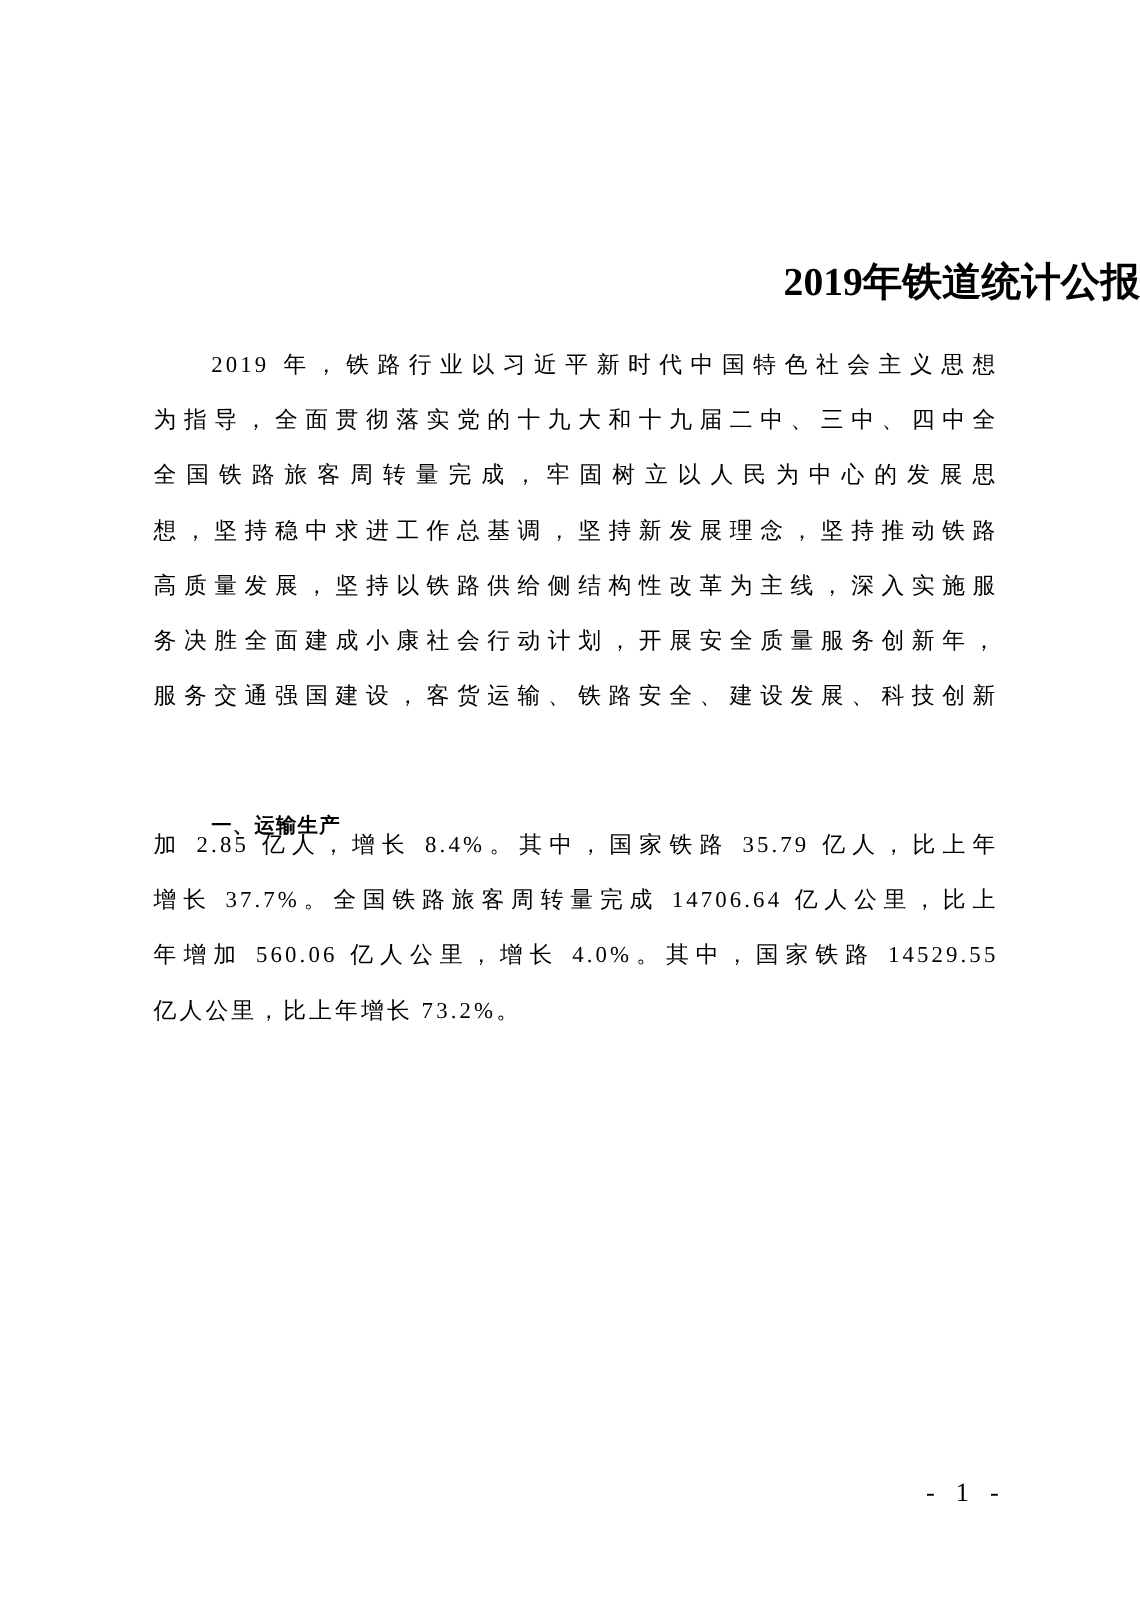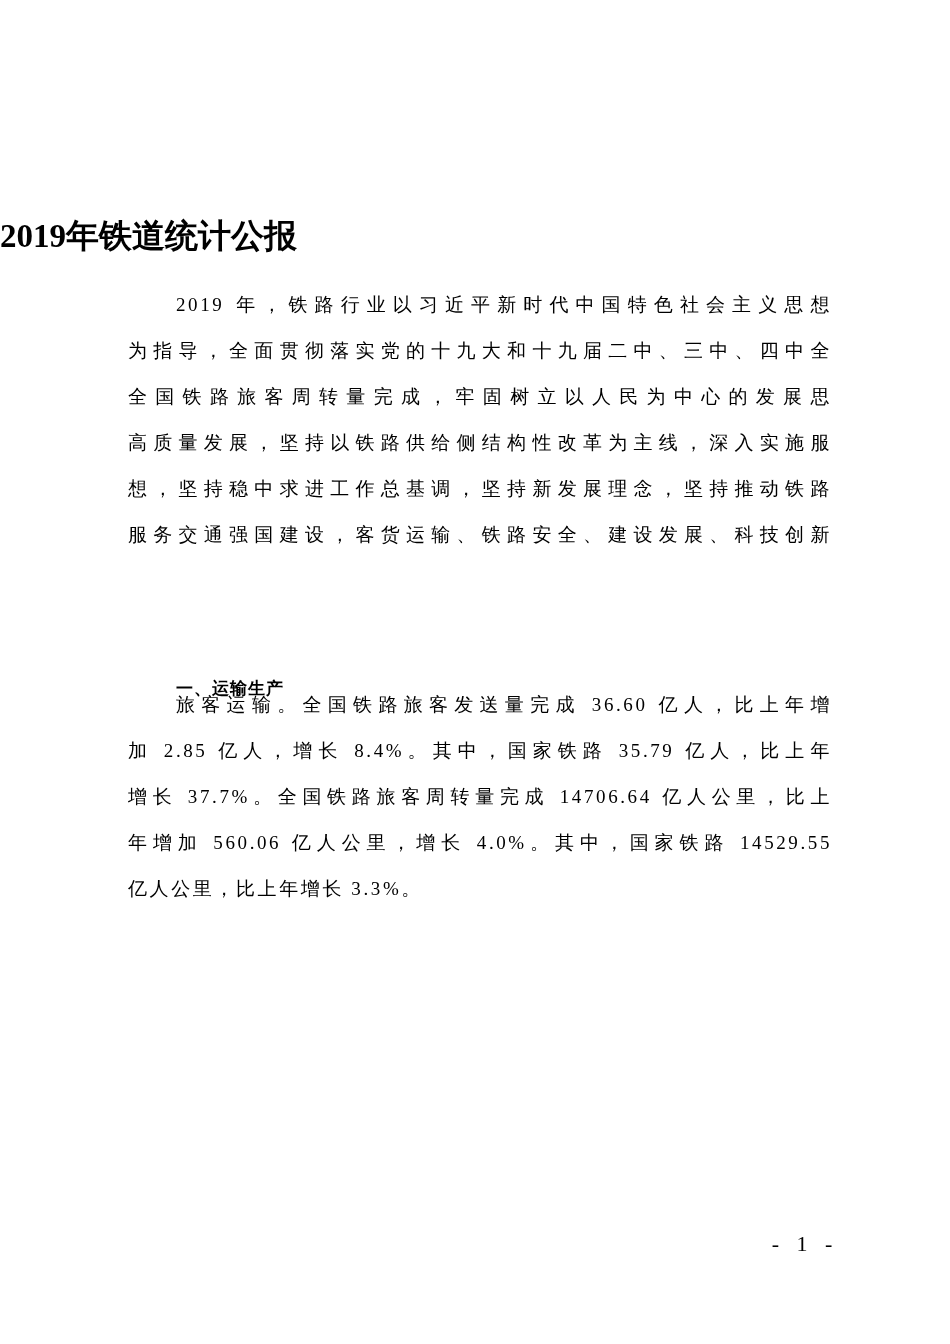--- a/index.html
+++ b/index.html
@@ -19,21 +19,21 @@
       position: absolute;
       left: 0; top: 0;
       width: 950px; height: 1344px;
       background: #ffffff;
     }
     .title {
       position: absolute;
       top: 212px;
       left: 0;
       width: 950px;
-      text-align: left;
+      text-align: right;
       font-size: 33px;
       font-weight: bold;
       letter-spacing: 0px;
       line-height: 48px;
     }
     .body-text {
       position: absolute;
       left: 128px;
       width: 704px;
       font-size: 19px;
@@ -79,30 +79,30 @@
 <body>
 
 <div class="page">
 
   <div class="title">2019年铁道统计公报</div>
 
   <div class="body-text p1">
     <span class="line indent">2019 年，铁路行业以习近平新时代中国特色社会主义思想</span>
     <span class="line">为指导，全面贯彻落实党的十九大和十九届二中、三中、四中全</span>
     <span class="line">全国铁路旅客周转量完成，牢固树立以人民为中心的发展思</span>
+    <span class="line">想，坚持稳中求进工作总基调，坚持新发展理念，坚持推动铁路</span>
     <span class="line">高质量发展，坚持以铁路供给侧结构性改革为主线，深入实施服</span>
-    <span class="line">想，坚持稳中求进工作总基调，坚持新发展理念，坚持推动铁路</span>
+    <span class="line">务决胜全面建成小康社会行动计划，开展安全质量服务创新年，</span>
     <span class="line">服务交通强国建设，客货运输、铁路安全、建设发展、科技创新</span>
   </div>
 
   <div class="heading">一、运输生产</div>
 
   <div class="body-text p2">
-    <span class="line indent">旅客运输。全国铁路旅客发送量完成 36.60 亿人，比上年增</span>
     <span class="line">加 2.85 亿人，增长 8.4%。其中，国家铁路 35.79 亿人，比上年</span>
     <span class="line">增长 37.7%。全国铁路旅客周转量完成 14706.64 亿人公里，比上</span>
     <span class="line">年增加 560.06 亿人公里，增长 4.0%。其中，国家铁路 14529.55</span>
-    <span class="line last">亿人公里，比上年增长 3.3%。</span>
+    <span class="line last">亿人公里，比上年增长 73.2%。</span>
   </div>
 
   <div class="page-number">- 1 -</div>
 
 </div>
 
 </body></html>

